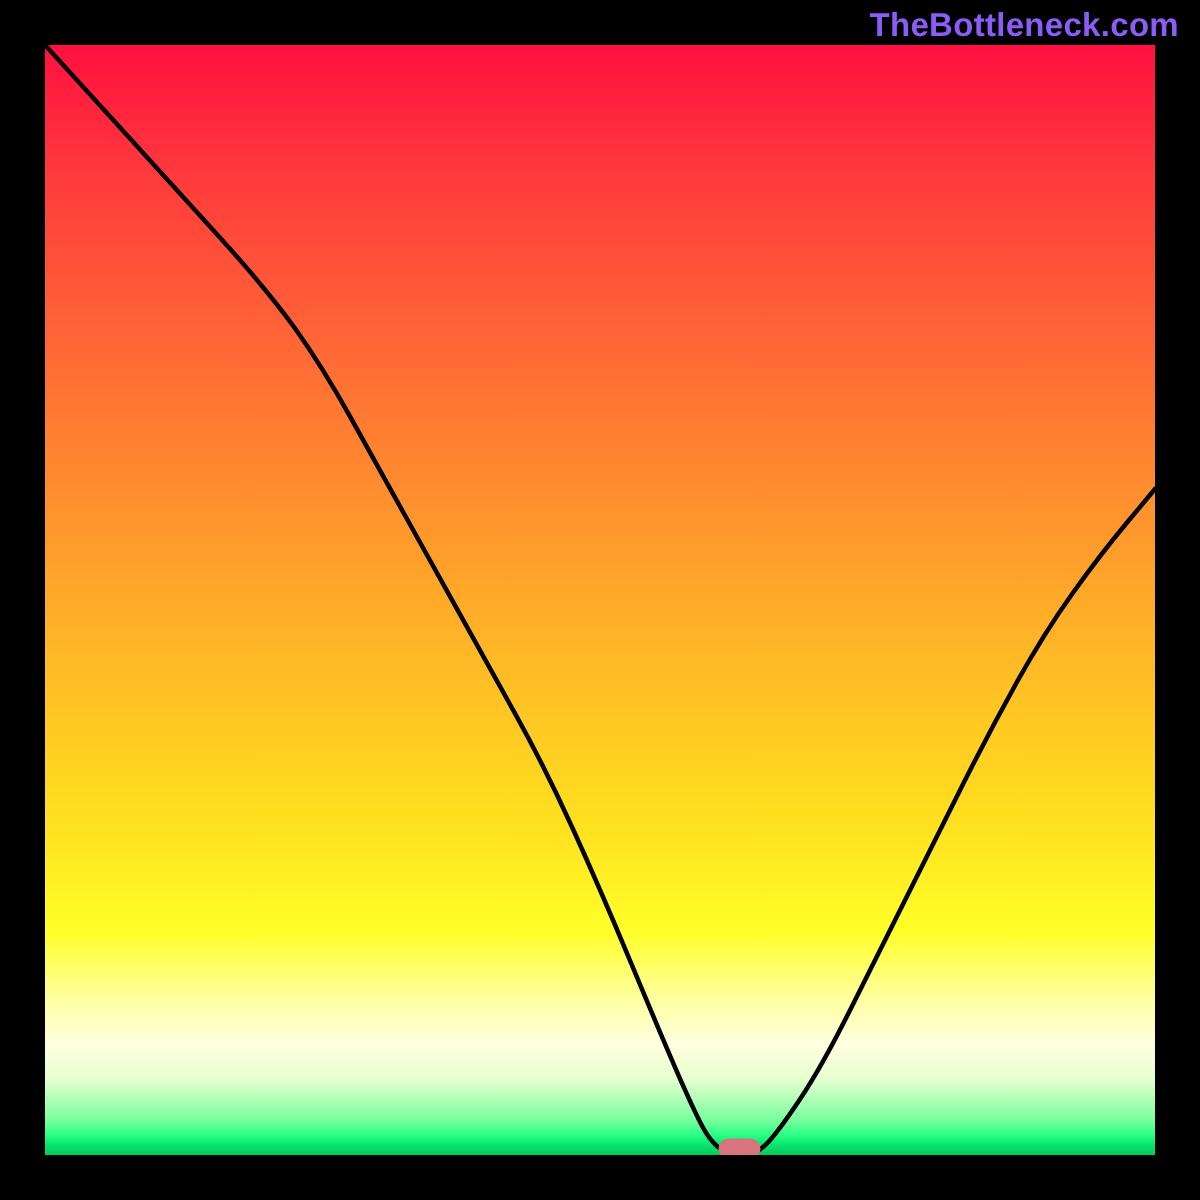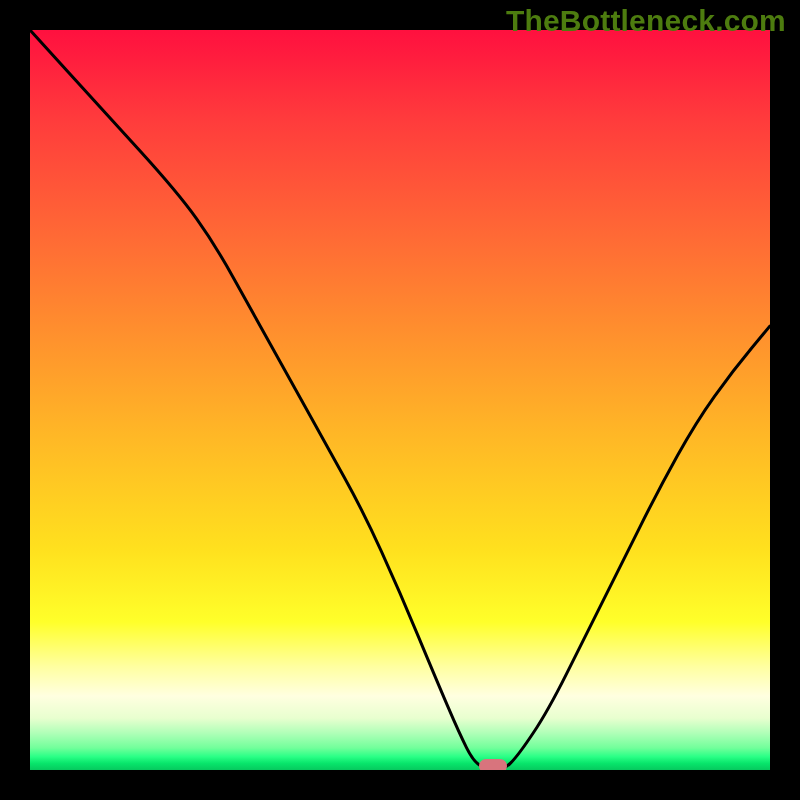--- a/index.html
+++ b/index.html
@@ -13,22 +13,22 @@
   .frame {
     position: relative;
     width: 800px;
     height: 800px;
     background: #000;
   }
   .watermark {
     position: absolute;
     top: 4px;
     right: 14px;
-    color: #4d7c0f;
-    font-size: 30px;
+    color: #8b5cf6;
+    font-size: 22px;
     font-weight: bold;
     letter-spacing: 0.2px;
     z-index: 5;
   }
   .plot {
     position: absolute;
     left: 30px;
     top: 30px;
     width: 740px;
     height: 740px;

